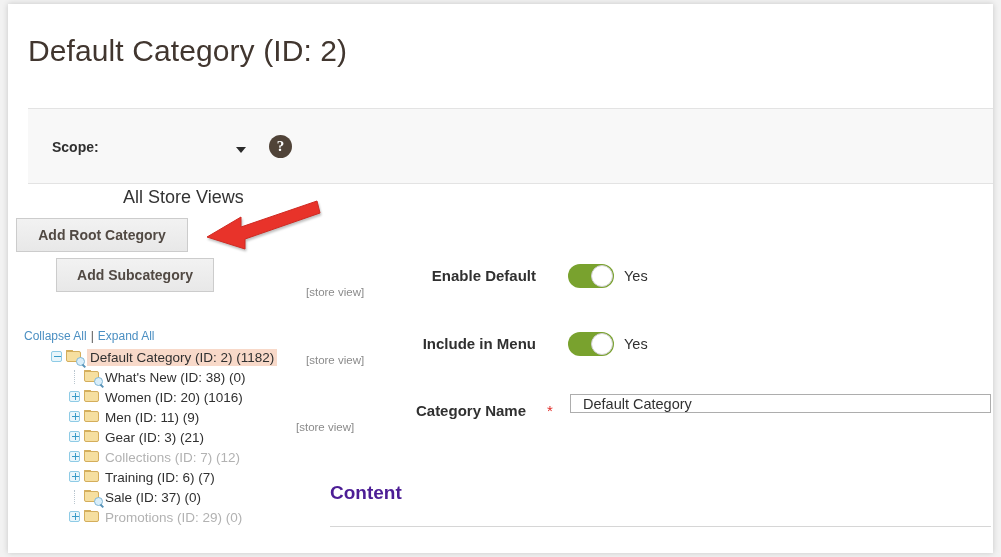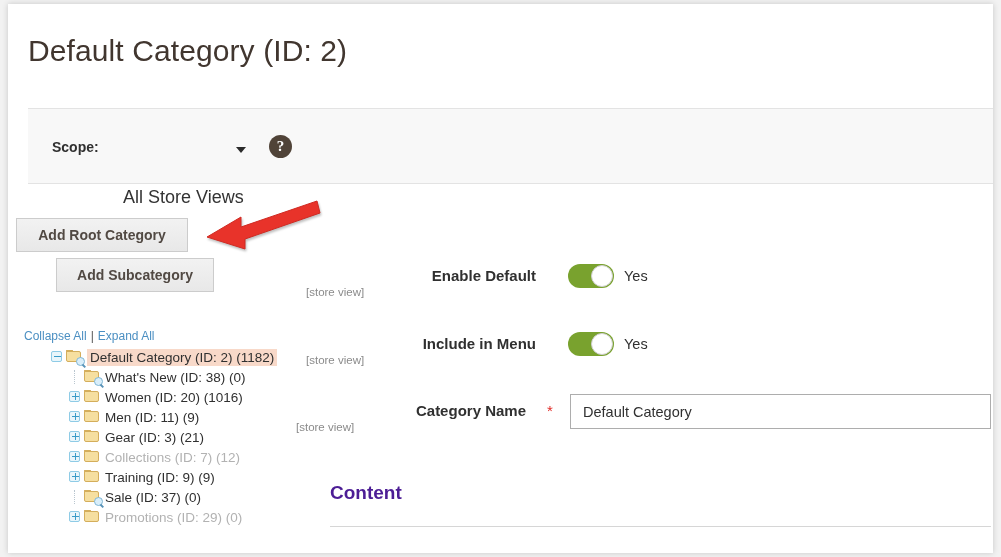--- a/index.html
+++ b/index.html
@@ -263,21 +263,21 @@
   }
   .toggle-text {
     position: absolute;
     font-size: 14.5px;
     color: #303030;
   }
 
   .text-input {
     position: absolute;
     left: 562px; top: 390px;
-    width: 421px; height: 35px;
+    width: 421px; height: 19px;
     border: 1px solid #adadad;
     background: #ffffff;
     padding: 0 12px;
     font-size: 14.5px;
     color: #303030;
     font-family: "Liberation Sans", sans-serif;
     outline: none;
   }
 
   
@@ -322,21 +322,21 @@
     <a>Collapse All</a><span class="sep">|</span><a>Expand All</a>
   </div>
 
   <div class="tree" id="tree">
       <div class="tree-row level0 selected"><span class="indent"></span><span class="twisty"><span class="box"></span><span class="h"></span></span><span class="folder search"><span class="tab"></span><span class="back"></span><span class="glass"></span><span class="glass-handle"></span></span><span class="tree-label">Default Category (ID: 2) (1182)</span></div>
       <div class="tree-row level1"><span class="indent"></span><span class="twisty spacer"><span class="dash"></span></span><span class="folder search"><span class="tab"></span><span class="back"></span><span class="glass"></span><span class="glass-handle"></span></span><span class="tree-label">What's New (ID: 38) (0)</span></div>
       <div class="tree-row level1"><span class="indent"></span><span class="twisty"><span class="box"></span><span class="h"></span><span class="v"></span></span><span class="folder"><span class="tab"></span><span class="back"></span></span><span class="tree-label">Women (ID: 20) (1016)</span></div>
       <div class="tree-row level1"><span class="indent"></span><span class="twisty"><span class="box"></span><span class="h"></span><span class="v"></span></span><span class="folder"><span class="tab"></span><span class="back"></span></span><span class="tree-label">Men (ID: 11) (9)</span></div>
       <div class="tree-row level1"><span class="indent"></span><span class="twisty"><span class="box"></span><span class="h"></span><span class="v"></span></span><span class="folder"><span class="tab"></span><span class="back"></span></span><span class="tree-label">Gear (ID: 3) (21)</span></div>
       <div class="tree-row level1 disabled"><span class="indent"></span><span class="twisty"><span class="box"></span><span class="h"></span><span class="v"></span></span><span class="folder"><span class="tab"></span><span class="back"></span></span><span class="tree-label">Collections (ID: 7) (12)</span></div>
-      <div class="tree-row level1"><span class="indent"></span><span class="twisty"><span class="box"></span><span class="h"></span><span class="v"></span></span><span class="folder"><span class="tab"></span><span class="back"></span></span><span class="tree-label">Training (ID: 9) (9)</span></div>
+      <div class="tree-row level1"><span class="indent"></span><span class="twisty"><span class="box"></span><span class="h"></span><span class="v"></span></span><span class="folder"><span class="tab"></span><span class="back"></span></span><span class="tree-label">Training (ID: 6) (7)</span></div>
       <div class="tree-row level1"><span class="indent"></span><span class="twisty spacer"><span class="dash"></span></span><span class="folder search"><span class="tab"></span><span class="back"></span><span class="glass"></span><span class="glass-handle"></span></span><span class="tree-label">Sale (ID: 37) (0)</span></div>
       <div class="tree-row level1 disabled"><span class="indent"></span><span class="twisty"><span class="box"></span><span class="h"></span><span class="v"></span></span><span class="folder"><span class="tab"></span><span class="back"></span></span><span class="tree-label">Promotions (ID: 29) (0)</span></div>
     </div>
 
   <div class="field-label" style="left:298px; top:263px;">Enable Default</div>
   <div class="field-scope" style="left:298px; top:282px;">[store view]</div>
   <div class="toggle" style="left:560px; top:260px;">
     <span class="knob"></span>
   </div>
   <div class="toggle-text" style="left:616px; top:264px;">Yes</div>

